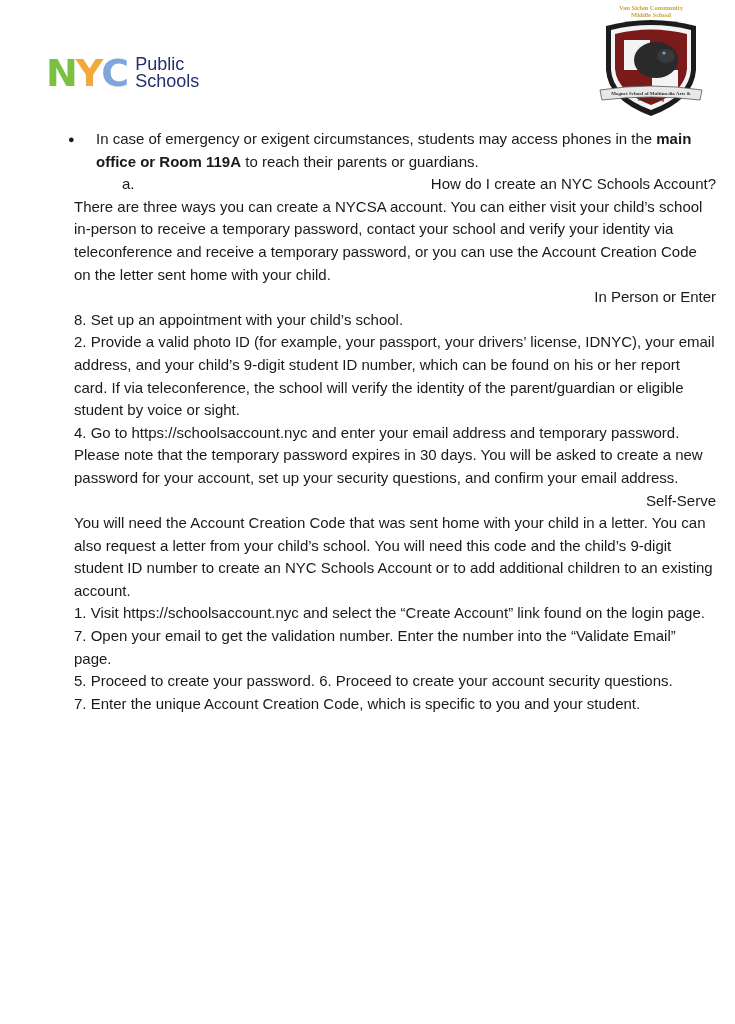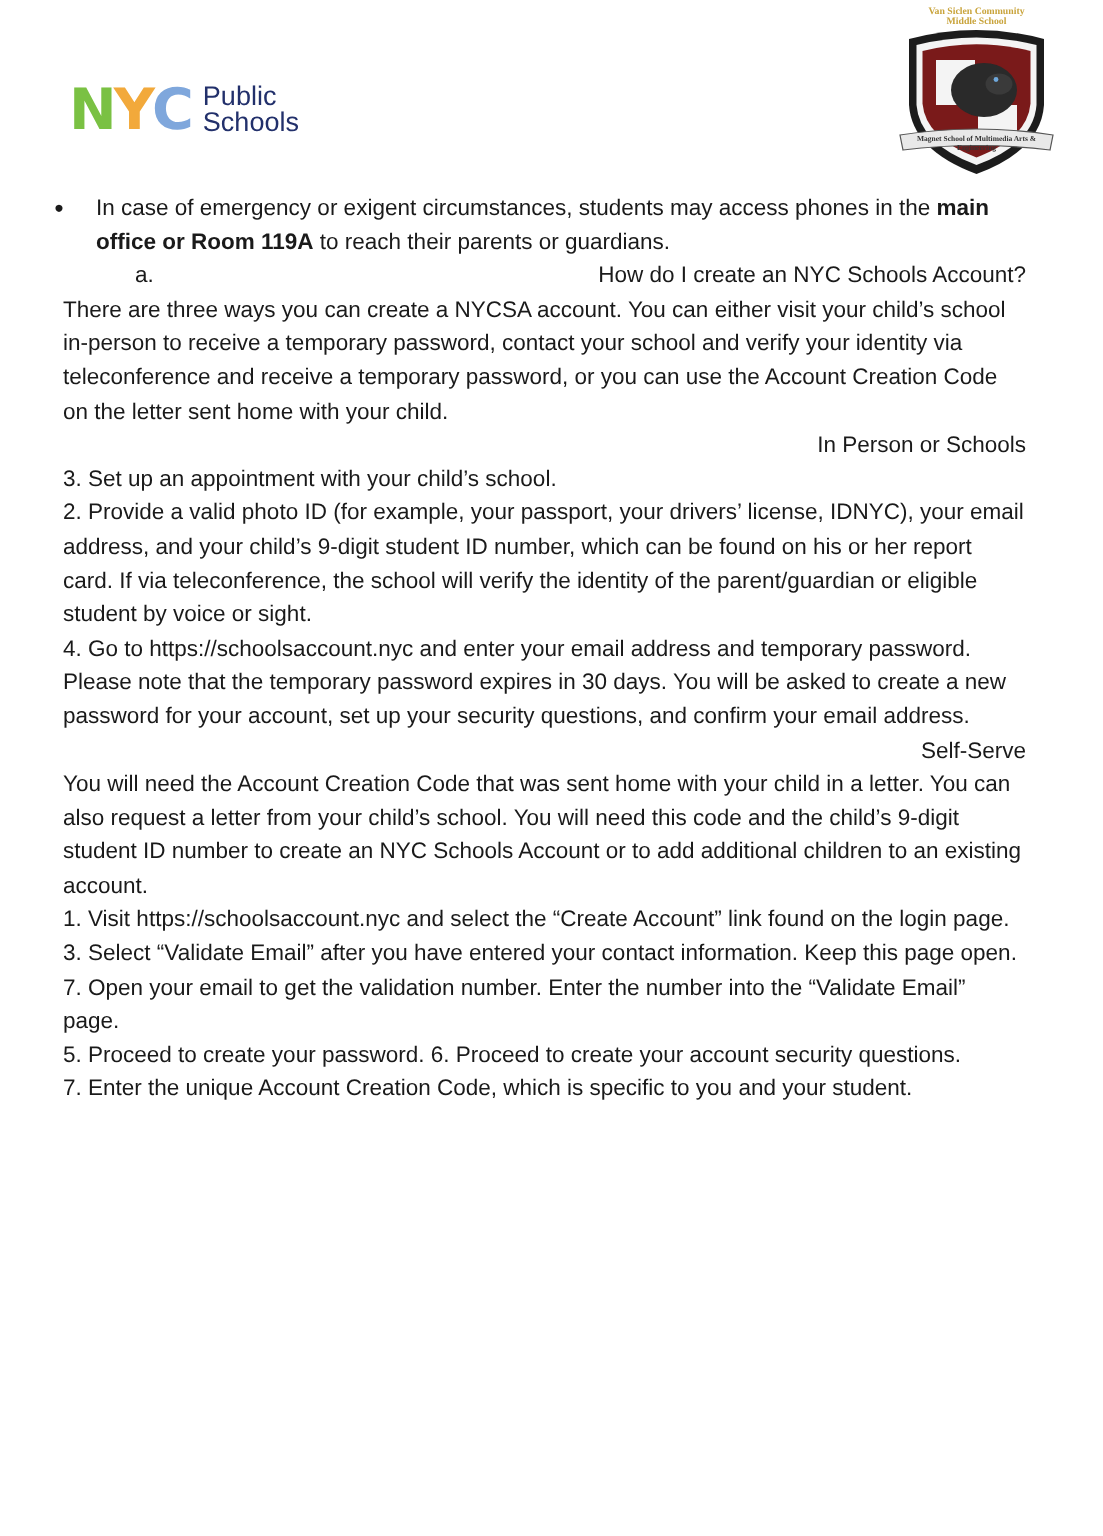--- a/index.html
+++ b/index.html
@@ -7,21 +7,21 @@
          font-family:"Liberation Sans", sans-serif; color:#1a1a1a; }
   .logo-nyc { position:absolute; left:46px; top:54px; display:flex; align-items:center; }
   .nyc-letters { display:flex; }
   .nyc-letters span { font-family:"DejaVu Sans", sans-serif; font-weight:bold; font-size:38px; line-height:38px; letter-spacing:-2px; }
   .nyc-n { color:#7ac143; }
   .nyc-y { color:#f2a93b; }
   .nyc-c { color:#7fa7dc; }
   .nyc-text { margin-left:8px; color:#22306b; font-weight:normal; font-size:18px; line-height:17px; }
   .crest { position:absolute; left:596px; top:0; width:110px; height:120px; }
   .crest .c-title { position:absolute; left:0; width:110px; text-align:center; font-family:"Liberation Serif", serif; font-size:6.5px; color:#c9a43c; font-weight:bold; line-height:7px; }
-  .content { position:absolute; left:64px; top:128px; width:620px; font-size:15px; line-height:22.6px; }
+  .content { position:absolute; left:96px; top:128px; width:620px; font-size:15px; line-height:22.6px; }
   .bullet { position:relative; }
   .bullet::before { content:"\25CF"; position:absolute; left:-28px; top:0; font-size:11px; }
   .sub { padding-left:50px; position:relative; }
   .sub .marker { position:absolute; left:26px; }
   .heading { text-align:right; font-weight:normal; }
   p { margin:0; }
   b { font-weight:bold; }
 </style>
 </head>
 <body>
@@ -57,26 +57,25 @@
 </div>
 
 <div class="content">
   <p class="bullet"><span>In case of emergency or exigent circumstances, students may access phones in the </span><b>main office or Room 119A</b><span> to reach their parents or guardians.</span></p>
   <p class="sub"><span class="marker">a.</span></p>
 
   <div style="margin-left:-22px;">
     <p class="heading">How do I create an NYC Schools Account?</p>
     <p>There are three ways you can create a NYCSA account. You can either visit your child’s school in-person to receive a temporary password, contact your school and verify your identity via teleconference and receive a temporary password, or you can use the Account Creation Code on the letter sent home with your child.</p>
 
-    <p class="heading">In Person or Schools</p>
-    <p>3. Set up an appointment with your child’s school.</p>
+    <p class="heading">In Person or Enter</p>
+    <p>8. Set up an appointment with your child’s school.</p>
     <p>2. Provide a valid photo ID (for example, your passport, your drivers’ license, IDNYC), your email address, and your child’s 9-digit student ID number, which can be found on his or her report card. If via teleconference, the school will verify the identity of the parent/guardian or eligible student by voice or sight.</p>
     <p>4. Go to https://schoolsaccount.nyc and enter your email address and temporary password. Please note that the temporary password expires in 30 days. You will be asked to create a new password for your account, set up your security questions, and confirm your email address.</p>
 
     <p class="heading">Self-Serve</p>
     <p>You will need the Account Creation Code that was sent home with your child in a letter. You can also request a letter from your child’s school. You will need this code and the child’s 9-digit student ID number to create an NYC Schools Account or to add additional children to an existing account.</p>
     <p>1. Visit https://schoolsaccount.nyc and select the “Create Account” link found on the login page.</p>
-    <p>3. Select “Validate Email” after you have entered your contact information. Keep this page open.</p>
     <p>7. Open your email to get the validation number. Enter the number into the “Validate Email” page.</p>
     <p>5. Proceed to create your password. 6. Proceed to create your account security questions.</p>
     <p>7. Enter the unique Account Creation Code, which is specific to you and your student.</p>
   </div>
 </div>
 
 </body></html>

